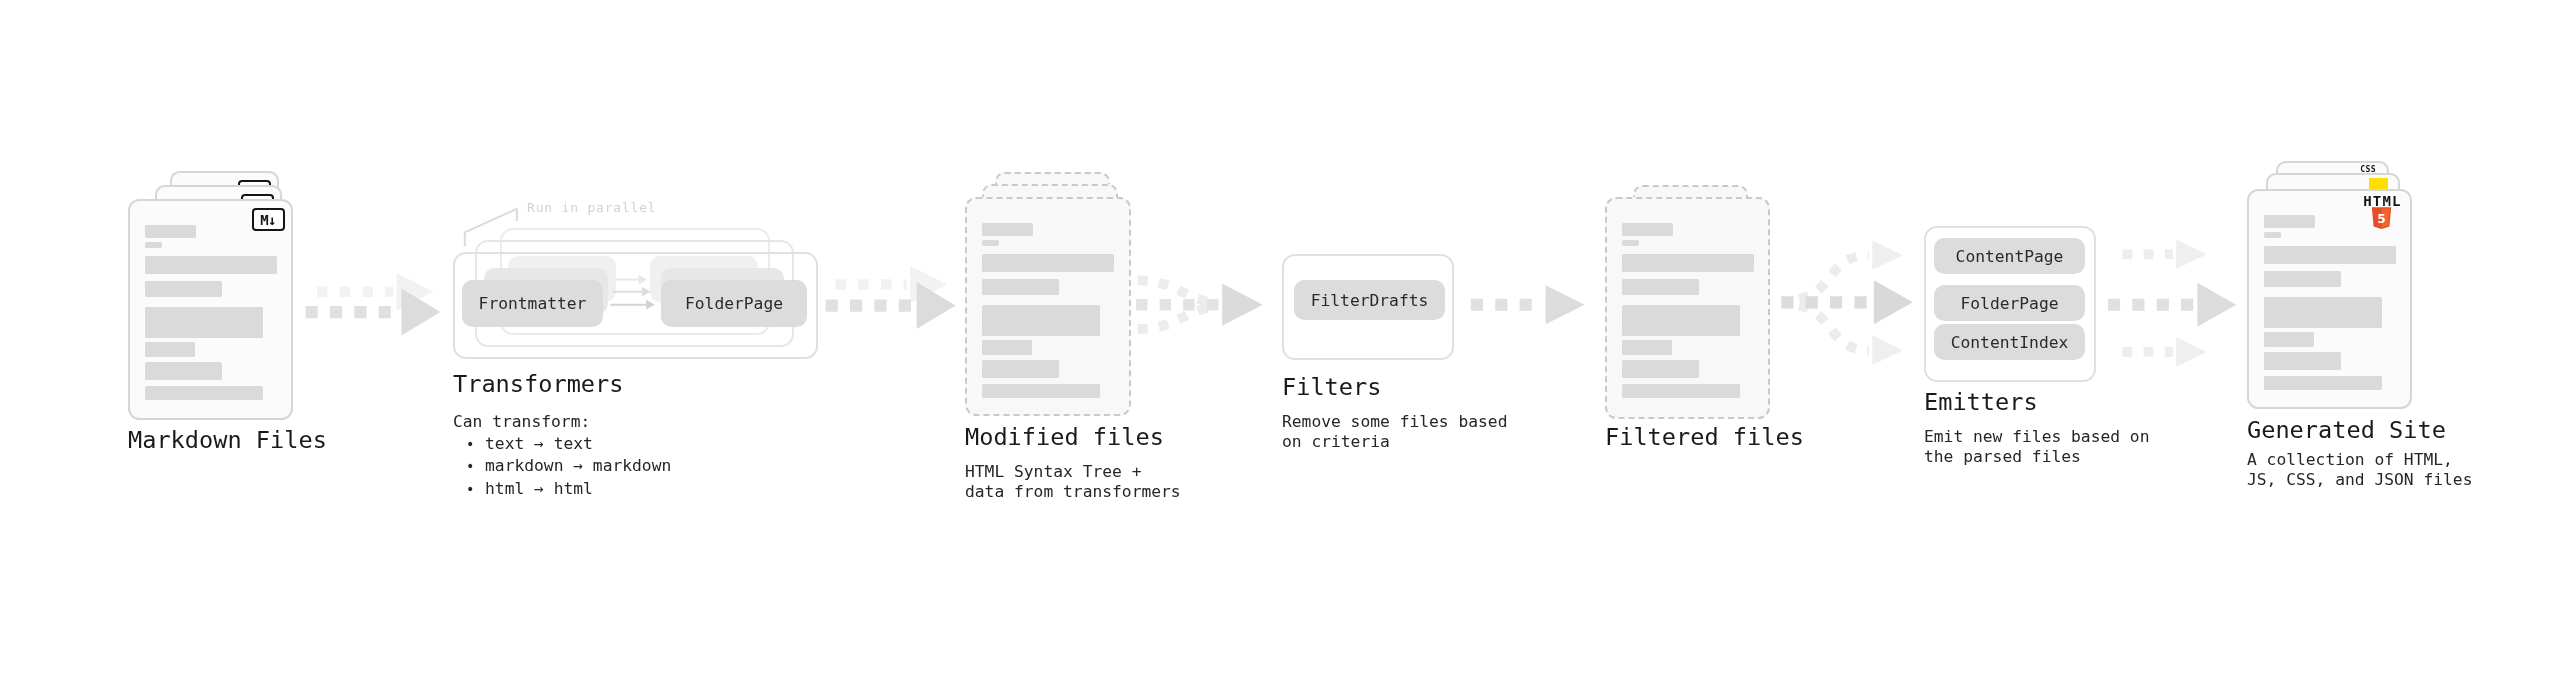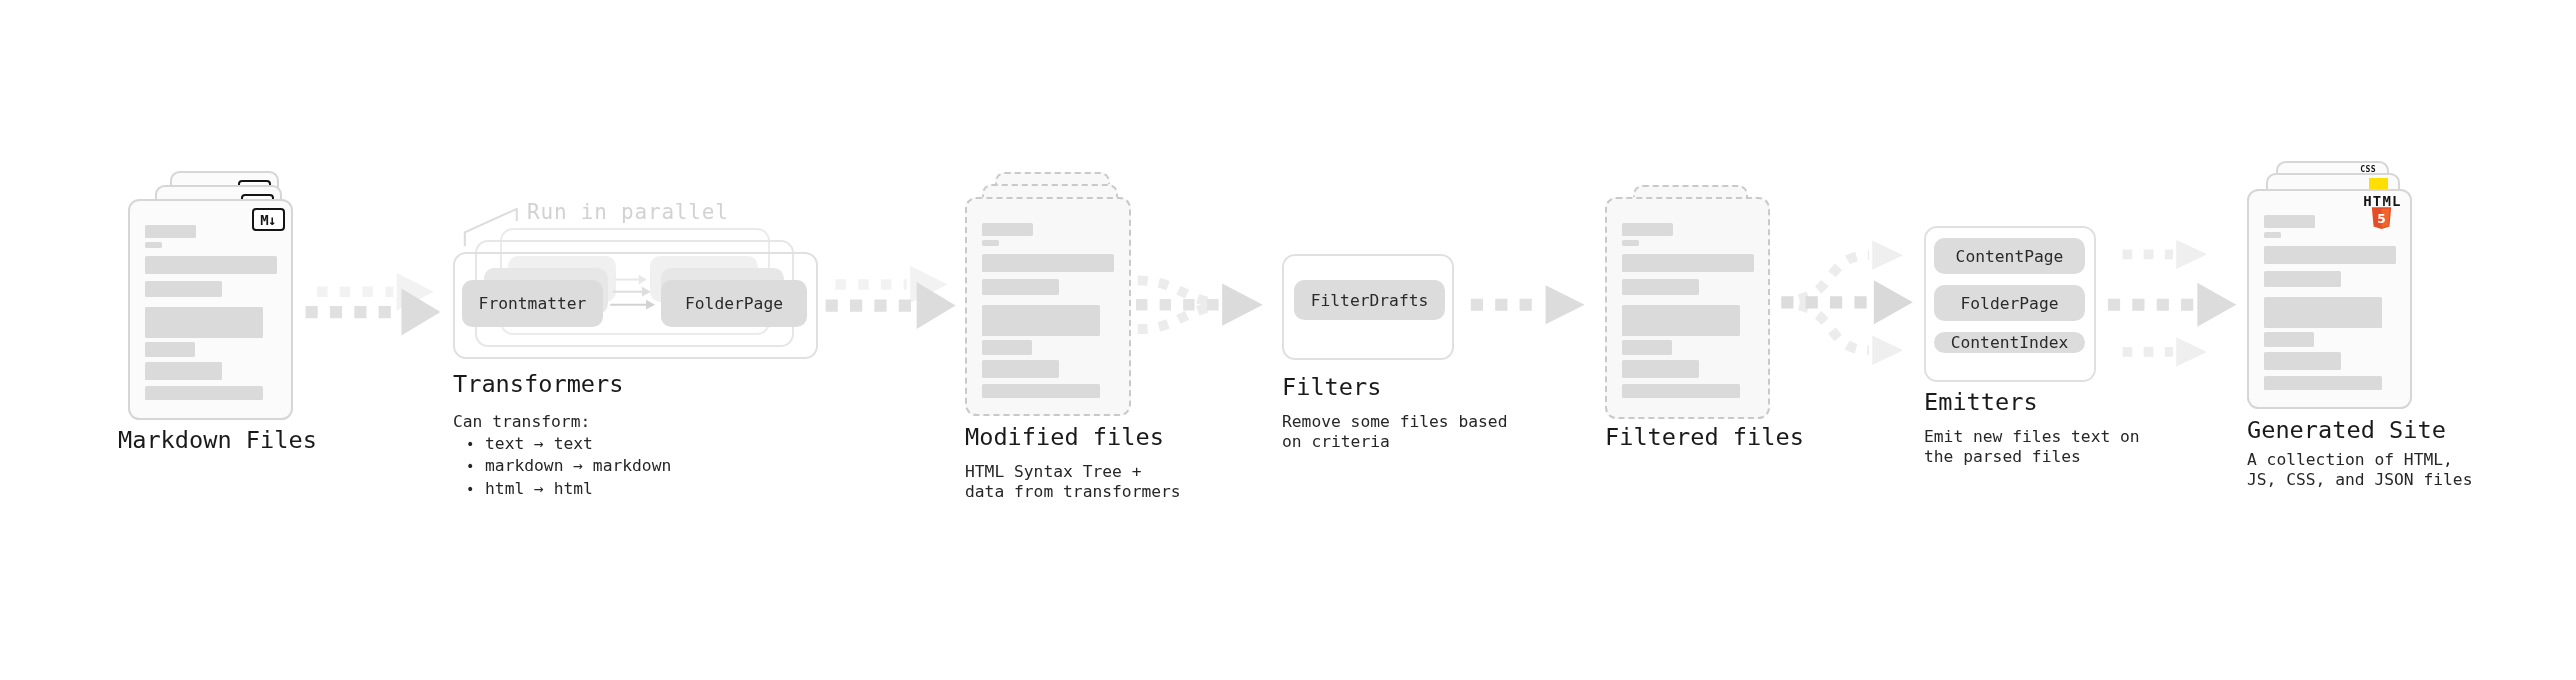--- a/index.html
+++ b/index.html
@@ -27,21 +27,21 @@
     font-size:16.3px;color:#2a2a2a;white-space:nowrap;
   }
   .btn.g1{background:#e7e7e7;}
   .btn.g2{background:#f0f0f0;}
   
   .label{position:absolute;font-size:23.6px;color:#1a1a1a;white-space:nowrap;}
   .sub{position:absolute;font-size:16.3px;line-height:20.3px;color:#262626;white-space:nowrap;}
   .sub.tight{line-height:21.5px;}
   .bullet{padding-left:13px;}
   .bullet::before{content:"•";margin-right:10.6px;font-size:14px;color:#262626;}
-  .note{position:absolute;font-size:21px;color:#d2d2d2;white-space:nowrap;letter-spacing:0.8px;}
+  .note{position:absolute;font-size:13px;color:#d2d2d2;white-space:nowrap;letter-spacing:0.8px;}
   
   .css-badge{position:absolute;top:2.4px;right:9.8px;text-align:center;color:#141414;margin-left:16px;}
   .css-badge .t{font-size:8.1px;font-weight:bold;letter-spacing:0.4px;line-height:8.1px;}
   .css-badge .u{width:18px;height:3.3px;background:#2e6fe8;margin:0.8px auto 0;}
   .js-badge{position:absolute;top:3.3px;right:9.8px;width:19.5px;height:12.2px;background:#ffdf00;}
   .html-badge{position:absolute;top:5.7px;right:9.8px;width:37px;text-align:center;color:#141414;}
   .html-badge .t{font-size:14px;font-weight:bold;letter-spacing:1.2px;line-height:9.8px;}
   svg.overlay{position:absolute;left:0;top:0;pointer-events:none;}
 </style>
 </head>
@@ -65,21 +65,21 @@
       </div>
   <div class="bar" style="left: 15.4px; top: 24.4px; width: 51px; height: 12.2px;"></div>
       <div class="bar" style="left: 15.4px; top: 41px; width: 17px; height: 5.7px;"></div>
       <div class="bar" style="left: 15.4px; top: 55px; width: 132px; height: 18px;"></div>
       <div class="bar" style="left: 15.4px; top: 80px; width: 77px; height: 16.3px;"></div>
       <div class="bar" style="left: 15.4px; top: 106px; width: 118px; height: 31px;"></div>
       <div class="bar" style="left: 15.4px; top: 141px; width: 50px; height: 15.4px;"></div>
       <div class="bar" style="left: 15.4px; top: 161px; width: 77px; height: 18px;"></div>
       <div class="bar" style="left: 15.4px; top: 185px; width: 118px; height: 14px;"></div>
     </div>
-  <div class="label" style="left:118px;top:426px;">Markdown Files</div>
+  <div class="label" style="left:128px;top:426px;">Markdown Files</div>
 
   <div class="box back" style="left:500px;top:228px;width:270px;height:107px;"></div>
   <div class="box mid" style="left:475px;top:240px;width:319px;height:107px;"></div>
   <div class="box" style="left:453px;top:252px;width:365px;height:107px;"></div>
 
   <div class="btn g2" style="left:508px;top:256px;width:108px;height:46px;"></div>
   <div class="btn g2" style="left:650px;top:256px;width:108px;height:46px;"></div>
   <div class="btn g1" style="left:484px;top:268px;width:124px;height:46px;"></div>
   <div class="btn g1" style="left:661px;top:268px;width:123px;height:46px;"></div>
   <div class="btn" style="left:462px;top:280px;width:141px;height:47px;">Frontmatter</div>
@@ -129,24 +129,24 @@
       <div class="bar" style="left: 15.4px; top: 106px; width: 118px; height: 31px;"></div>
       <div class="bar" style="left: 15.4px; top: 141px; width: 50px; height: 15.4px;"></div>
       <div class="bar" style="left: 15.4px; top: 161px; width: 77px; height: 18px;"></div>
       <div class="bar" style="left: 15.4px; top: 185px; width: 118px; height: 14px;"></div>
     </div>
   <div class="label" style="left:1605px;top:423px;">Filtered files</div>
 
   <div class="box" style="left:1924px;top:226px;width:172px;height:156px;"></div>
   <div class="btn" style="left:1934px;top:238px;width:151px;height:36px;">ContentPage</div>
   <div class="btn" style="left:1934px;top:285px;width:151px;height:36px;">FolderPage</div>
-  <div class="btn" style="left:1934px;top:332px;width:151px;height:21px;">ContentIndex</div>
+  <div class="btn" style="left:1934px;top:324px;width:151px;height:36px;">ContentIndex</div>
   <div class="label" style="left:1924px;top:388px;">Emitters</div>
   <div class="sub" style="left:1924px;top:427px;">
-    <div>Emit new files text on</div>
+    <div>Emit new files based on</div>
     <div>the parsed files</div>
   </div>
 
   <div class="doc" style="left:2276px;top:161px;width:113px;height:69px;border-radius:9.8px;">
     <div class="css-badge">
       <div class="t">CSS</div>
       <div class="u"></div>
     </div>
   </div>
   <div class="doc" style="left:2266px;top:173px;width:134px;height:77px;border-radius:9.8px;">

